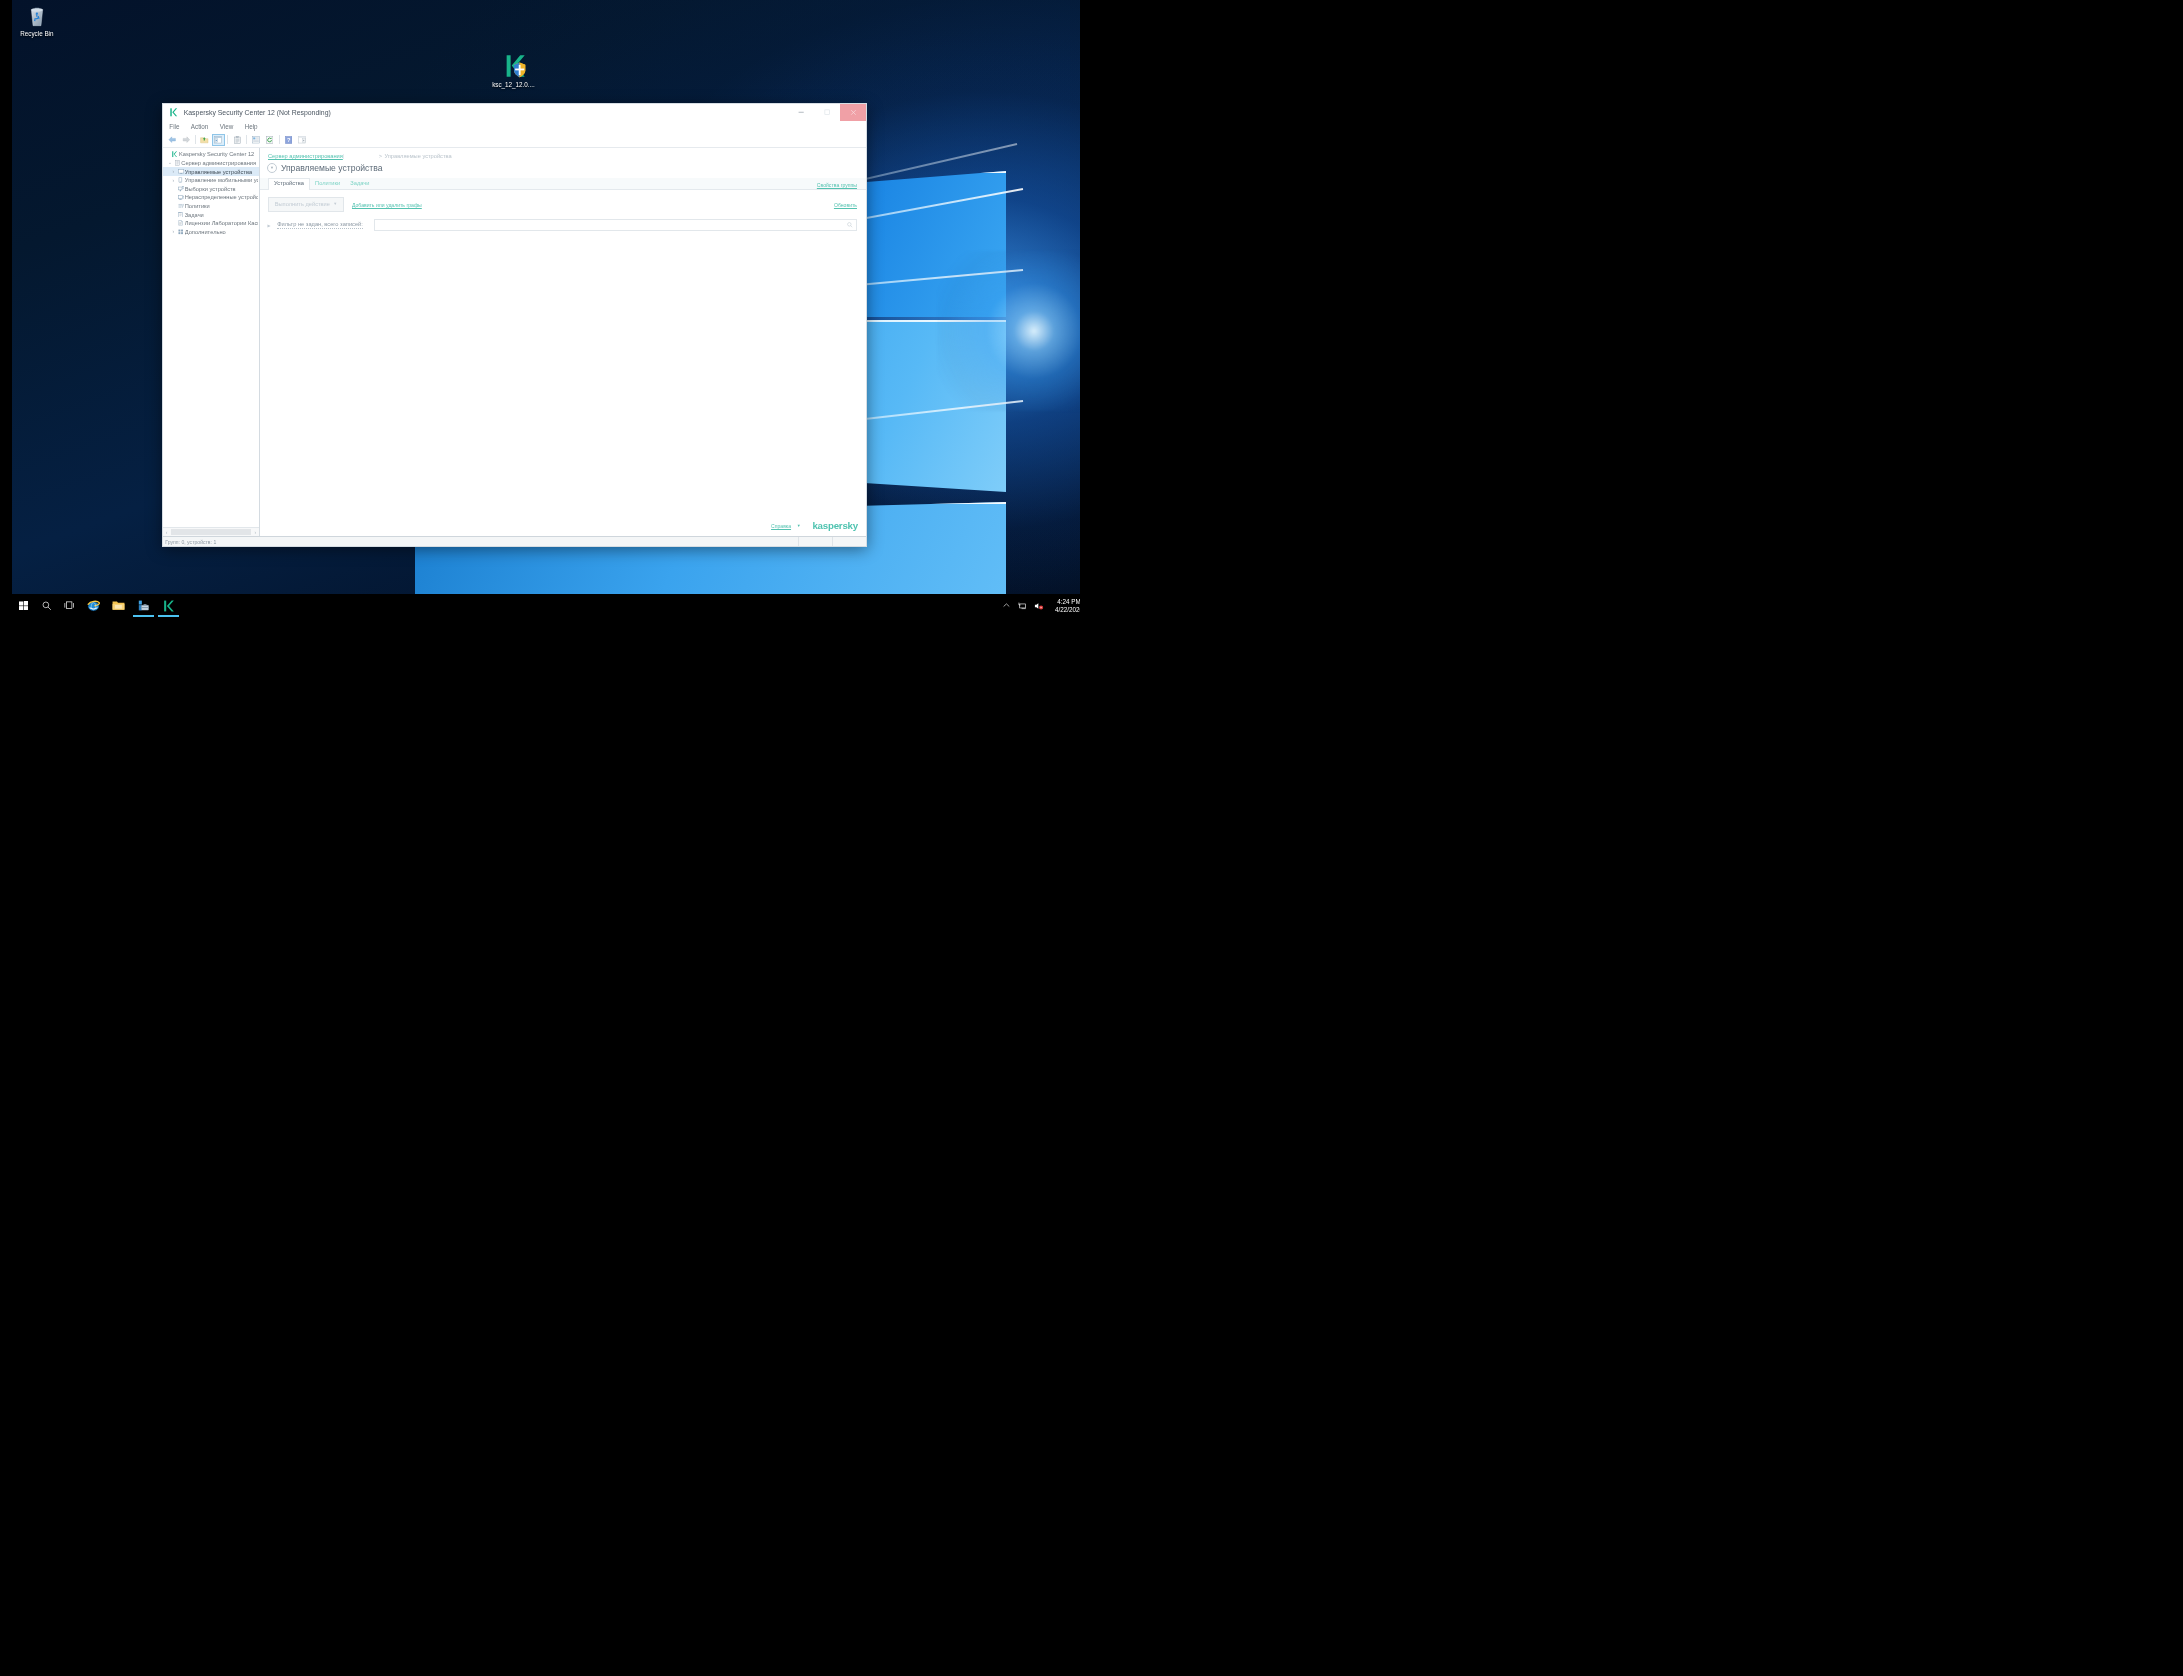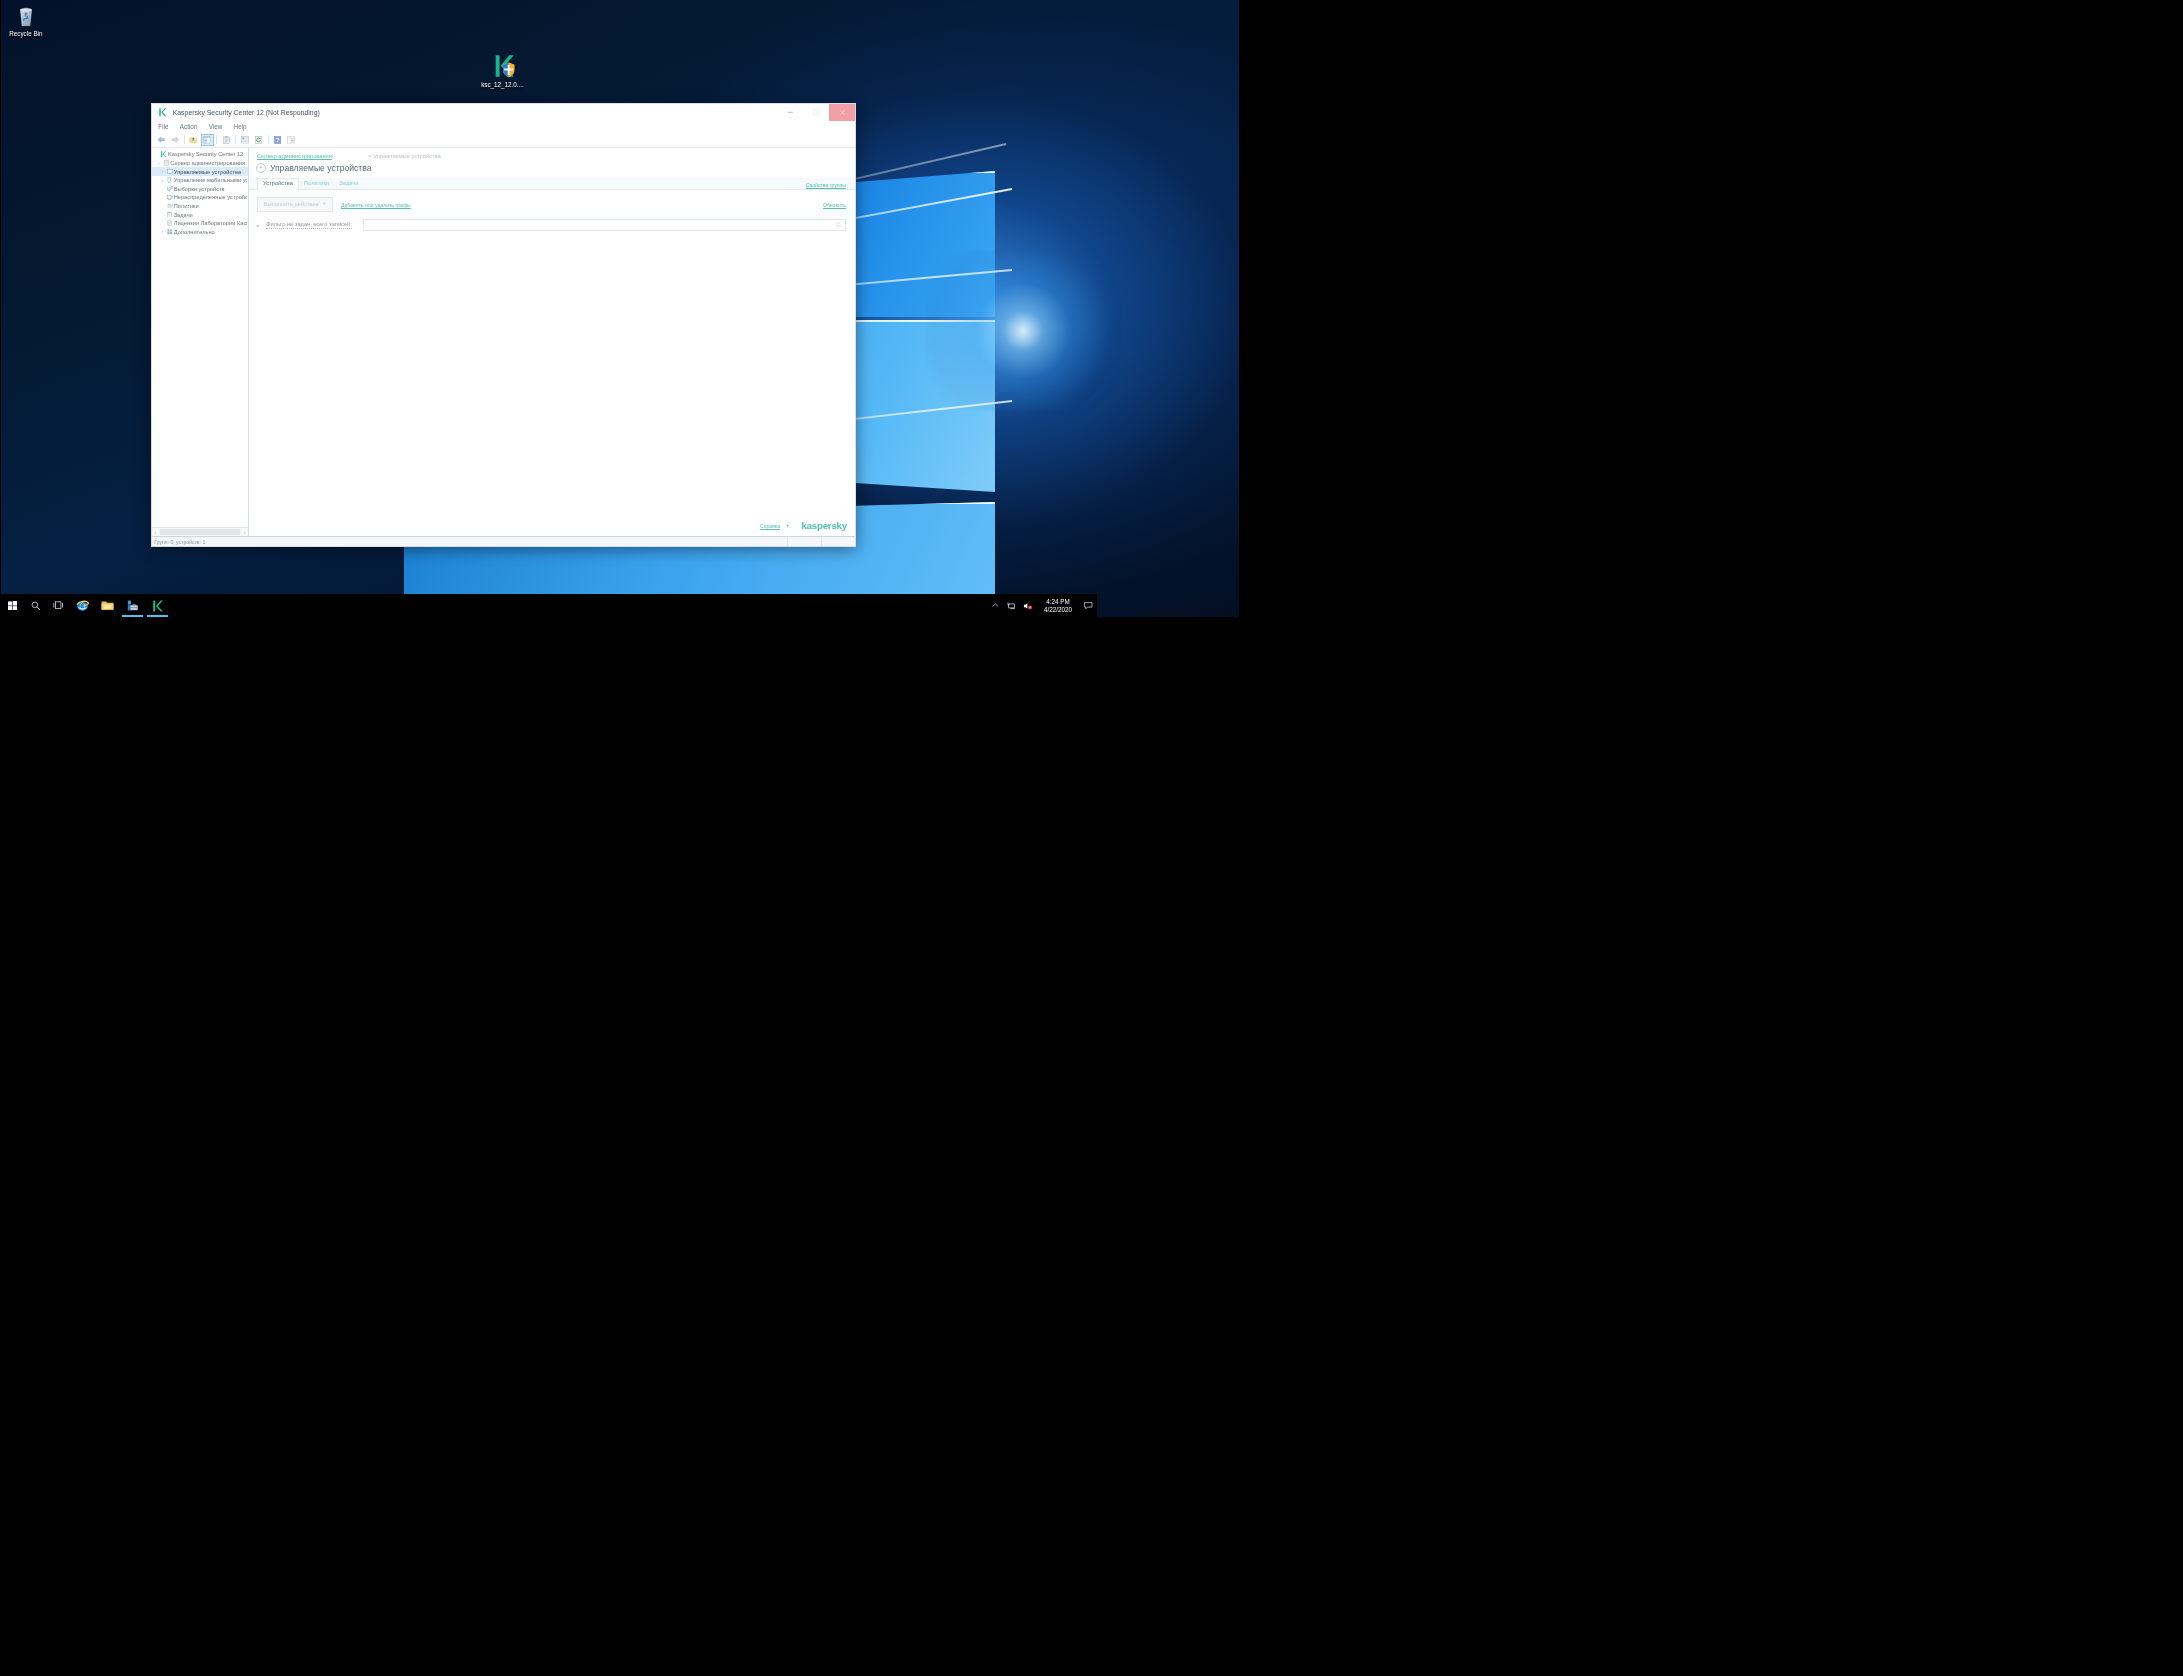--- a/index.html
+++ b/index.html
@@ -9,22 +9,22 @@
   body {
     width: 2183px; height: 1676px;
     font-family: "Liberation Sans", sans-serif;
     overflow: hidden;
     position: relative;
   }
 
   
   #desktop {
     position: absolute;
-    left: 1px; top: 0;
-    width: 1238px; height: 617px;
+    left: 12px; top: 0;
+    width: 1068px; height: 617px;
     overflow: hidden;
     background: #0f172a;
   }
   
   .wp-base {
     position: absolute; inset: 0;
     background:
       radial-gradient(ellipse 445px 354px at 973px 311px, rgba(60,150,235,0.85) 0%, rgba(25,95,185,0.45) 32%, rgba(8,40,90,0.12) 62%, rgba(3,18,45,0) 80%),
       radial-gradient(ellipse 856px 628px at 999px 297px, rgba(15,70,150,0.55) 0%, rgba(5,28,65,0.25) 48%, rgba(2,12,30,0) 78%),
       linear-gradient(160deg, #03122a 0%, #04182f 25%, #052043 55%, #03152f 80%, #020c1c 100%);

